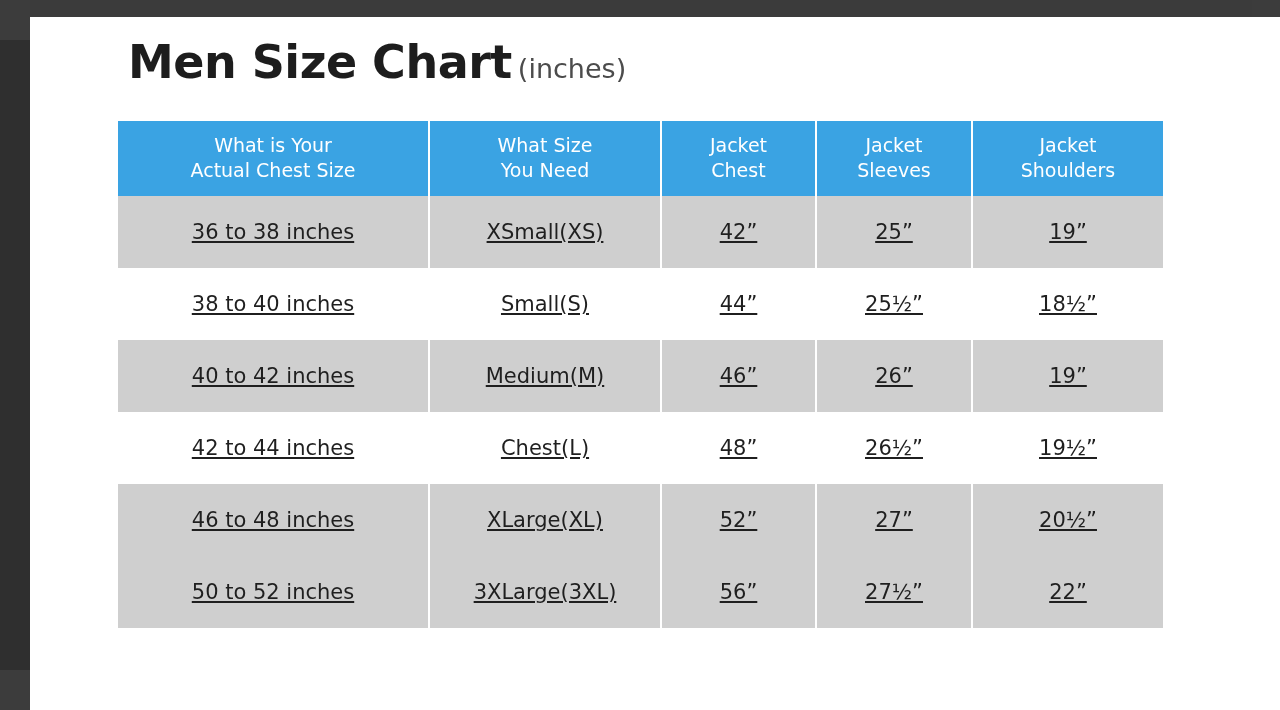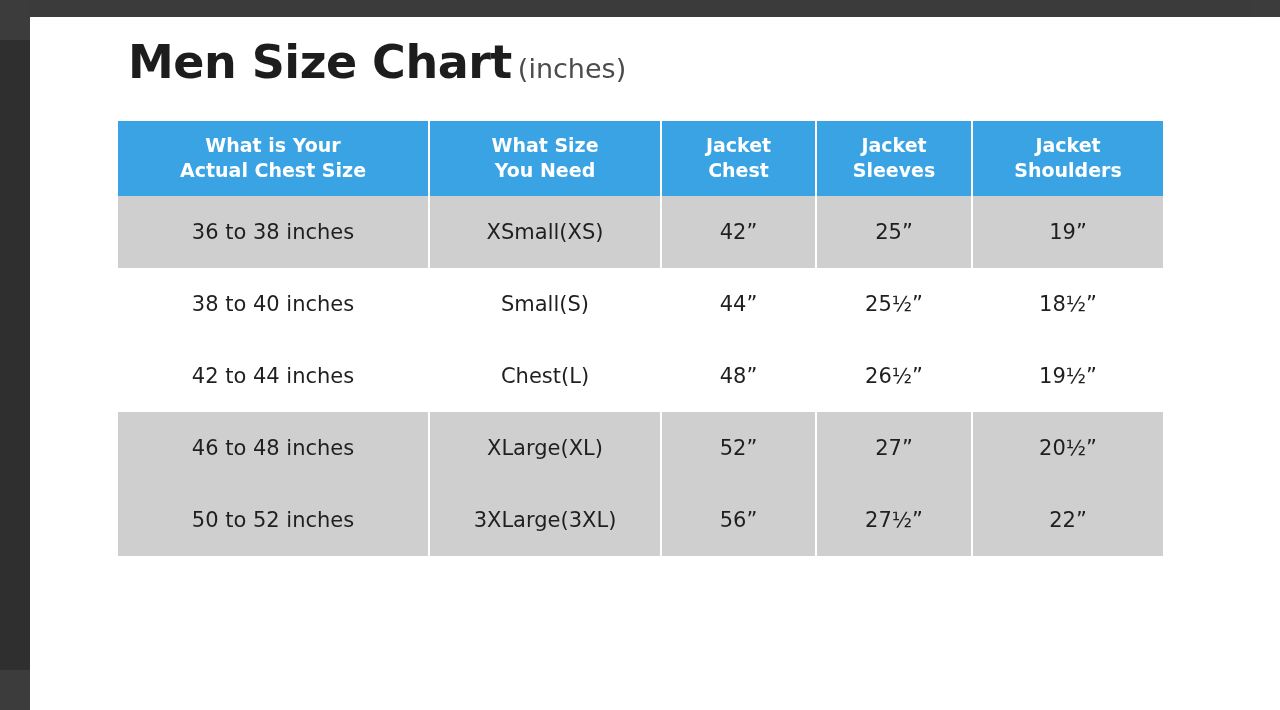--- a/index.html
+++ b/index.html
@@ -82,40 +82,41 @@
     top: 104px;
     width: 1045px;
     border-collapse: separate;
     border-spacing: 0;
     table-layout: fixed;
   }
 
   table.chart th {
     background: #3aa3e3;
     color: #ffffff;
-    font-weight: bold;
+    font-weight: normal;
     font-size: 19px;
     line-height: 25px;
     padding: 12px 4px 13px 4px;
     text-align: center;
     vertical-align: middle;
     border-right: 2px solid #ffffff;
     font-family: "DejaVu Sans", sans-serif;
     margin-left: 24px;
   }
   table.chart th:last-child { border-right: none; }
 
   table.chart td {
     font-size: 21px;
     color: #1f1f1f;
     text-align: center;
     vertical-align: middle;
     height: 70px;
     border-right: 2px solid #ffffff;
     font-family: "DejaVu Sans", sans-serif;
+    text-decoration: underline;
   }
   table.chart td:last-child { border-right: none; }
 
   tr.shaded td { background: #cfcfcf; }
   tr.plain td  { background: #ffffff; }
 
   .hdr-line { display: block; }
 </style>
 </head>
 <body>
@@ -174,20 +175,27 @@
           <td>25”</td>
           <td>19”</td>
         </tr>
         <tr class="plain">
           <td>38 to 40 inches</td>
           <td>Small(S)</td>
           <td>44”</td>
           <td>25½”</td>
           <td>18½”</td>
         </tr>
+        <tr class="shaded">
+          <td>40 to 42 inches</td>
+          <td>Medium(M)</td>
+          <td>46”</td>
+          <td>26”</td>
+          <td>19”</td>
+        </tr>
         <tr class="plain">
           <td>42 to 44 inches</td>
           <td>Chest(L)</td>
           <td>48”</td>
           <td>26½”</td>
           <td>19½”</td>
         </tr>
         <tr class="shaded">
           <td>46 to 48 inches</td>
           <td>XLarge(XL)</td>

